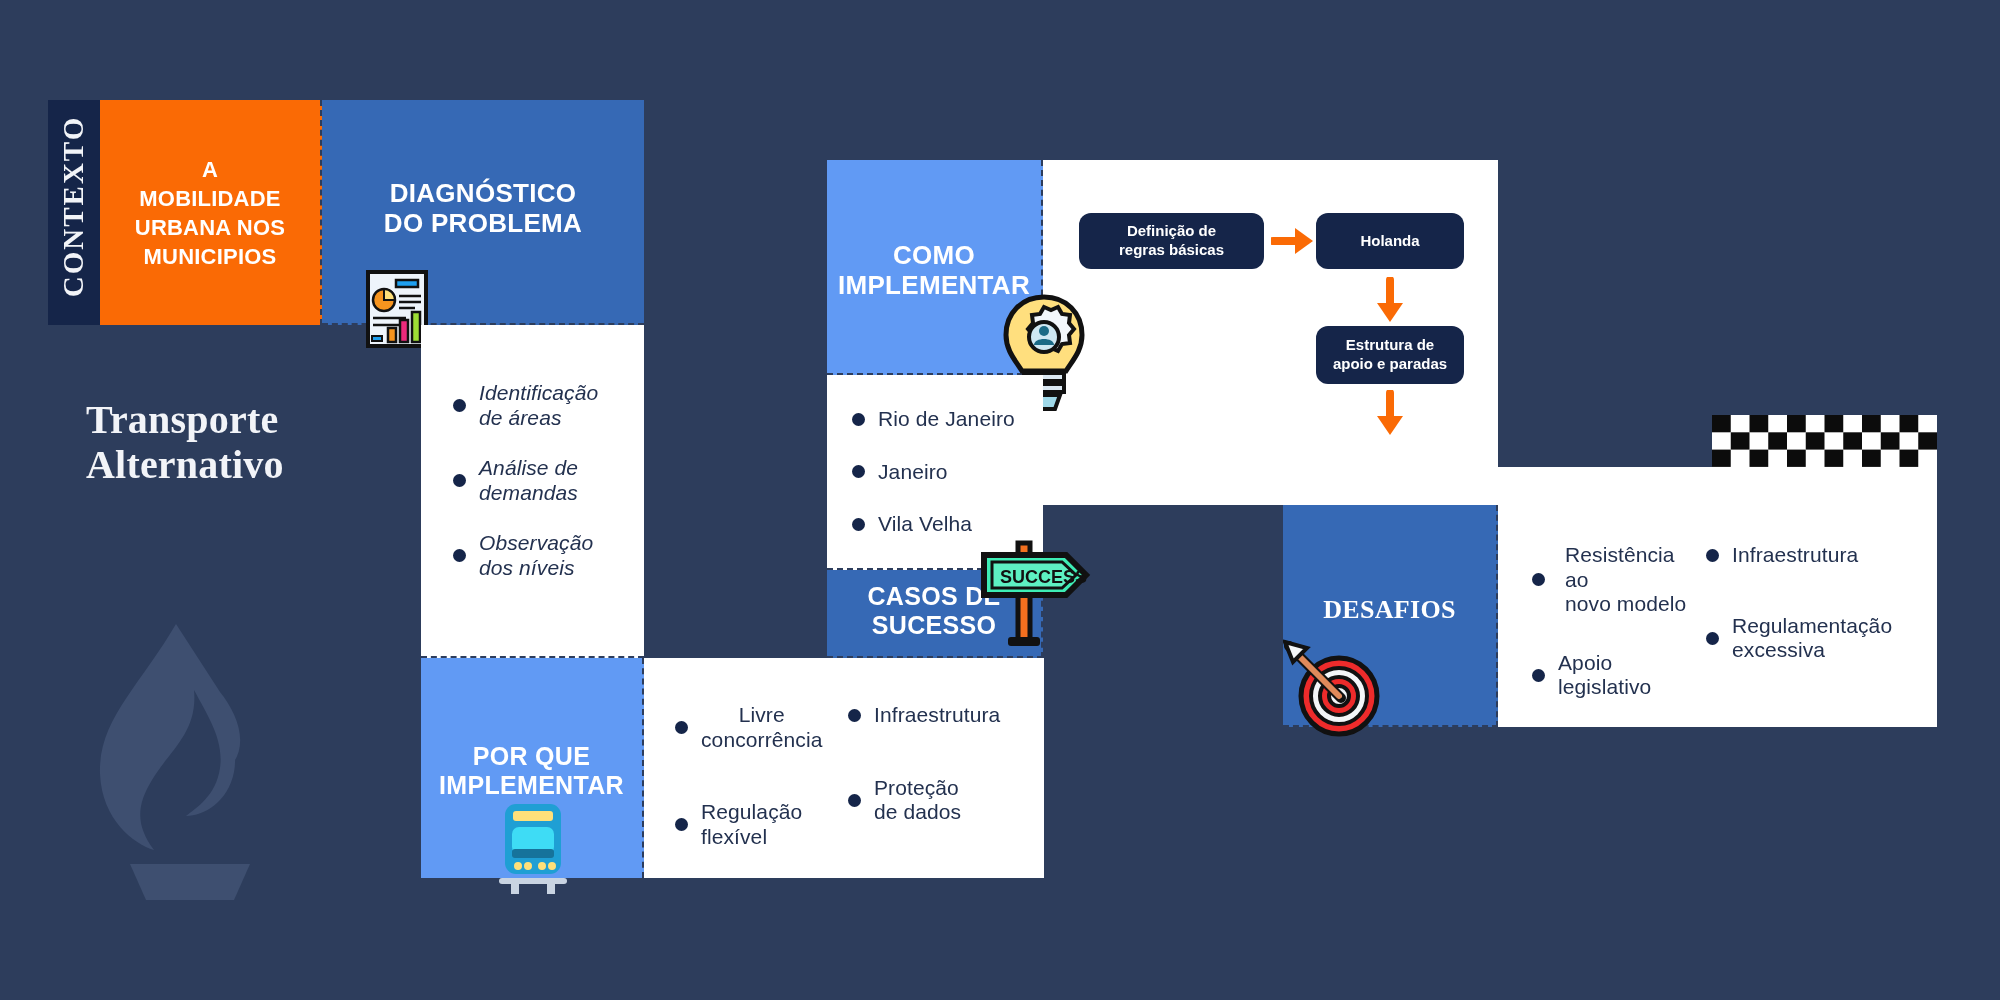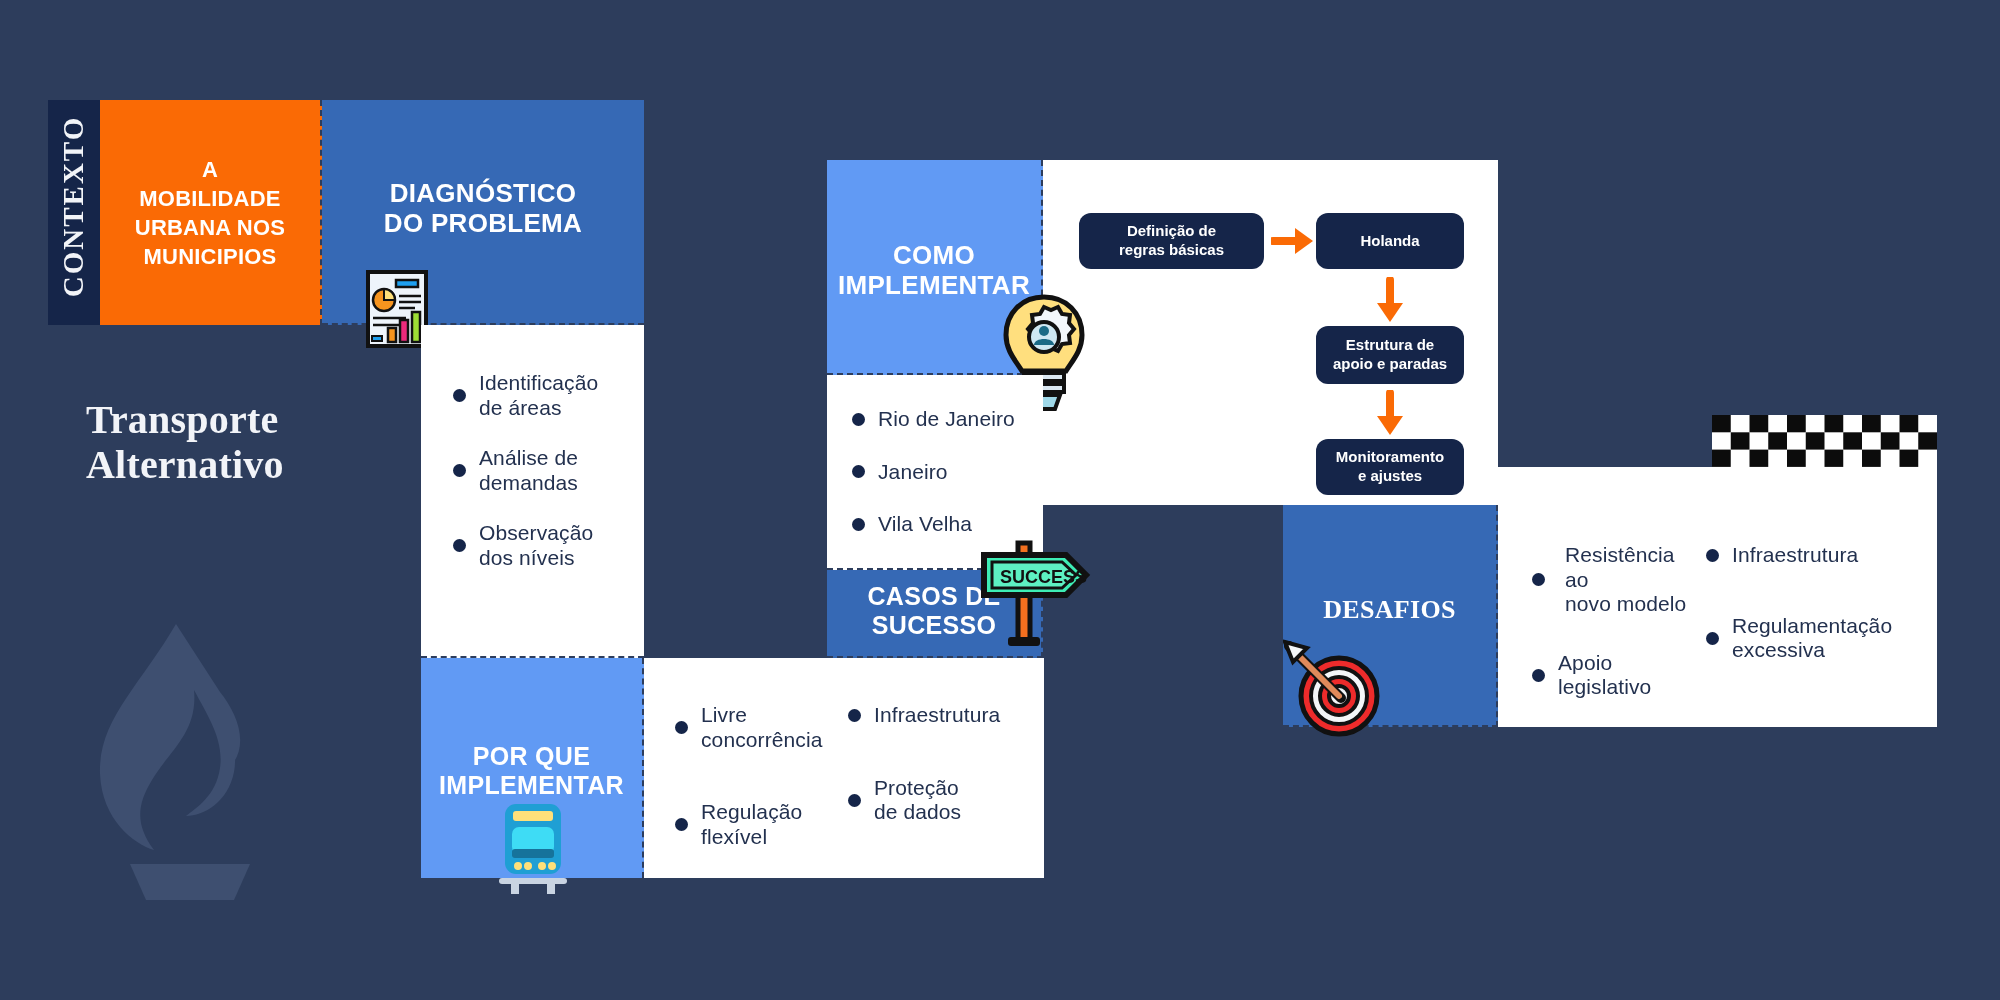--- a/index.html
+++ b/index.html
@@ -133,21 +133,21 @@
           <line x1="7" y1="55" x2="34" y2="55"></line>
       </g>
       <rect x="6" y="66" width="10" height="5" fill="#1ea0f0" stroke="#111" stroke-width="2"></rect>
       <rect x="22" y="58" width="8" height="14" fill="#f7941e" stroke="#111" stroke-width="2.5"></rect>
       <rect x="34" y="50" width="8" height="22" fill="#ec2a7b" stroke="#111" stroke-width="2.5"></rect>
       <rect x="46" y="42" width="8" height="30" fill="#9ede35" stroke="#111" stroke-width="2.5"></rect>
     </svg>
   </div>
 
   <div class="panel white dash-b" style="left:421px; top:325px; width:223px; height:333px;">
-    <div class="blist" style="left:32px; top:46px; width:180px;">
+    <div class="blist" style="left:32px; top:56px; width:180px;font-style:italic;">
       <div class="bitem">
         <span class="dot"></span>
         <span class="btxt" style="white-space:pre-line;">Identificação
 de áreas</span>
       </div>
       <div class="bitem">
         <span class="dot"></span>
         <span class="btxt" style="white-space:pre-line;">Análise de
 demandas</span>
       </div>
@@ -177,21 +177,21 @@
       <rect x="4" y="78" width="68" height="6" rx="3" fill="#c9d4e2"></rect>
       <rect x="16" y="84" width="8" height="10" fill="#c9d4e2"></rect>
       <rect x="52" y="84" width="8" height="10" fill="#c9d4e2"></rect>
     </svg>
   </div>
 
   <div class="panel white" style="left:644px; top:658px; width:400px; height:220px;">
     <div class="blist" style="left:31px; top:45px; width:160px;">
       <div class="bitem" style="margin-bottom:48px;">
         <span class="dot"></span>
-        <span class="btxt" style="white-space:pre-line;">Livre
+        <span class="btxt" style="white-space:pre-line;text-align:center;">Livre
 concorrência</span>
       </div>
       <div class="bitem">
         <span class="dot"></span>
         <span class="btxt" style="white-space:pre-line;">Regulação
 flexível</span>
       </div>
     </div>
     <div class="blist" style="left:204px; top:45px; width:180px;">
       <div class="bitem" style="margin-bottom:48px;">
@@ -228,22 +228,20 @@
       </svg>
     </div>
     <div class="fbox" style="left:273px; top:166px; width:148px; height:58px; white-space:pre-line;">Estrutura de
 apoio e paradas</div>
     <div class="arrow" style="left:325px; top:230px; width:44px; height:48px;">
       <svg viewBox="0 0 44 48" width="44" height="48">
         <path d="M22 3 V30" stroke="#fa6a05" stroke-width="8" stroke-linecap="round"></path>
         <path d="M9 26 L22 45 L35 26 Z" fill="#fa6a05"></path>
       </svg>
     </div>
-    <div class="fbox" style="left:273px; top:279px; width:148px; height:56px; white-space:pre-line;">Monitoramento
-e ajustes</div>
   </div>
 
   <div style="position:absolute; left:1000px; top:293px; width:88px; height:122px;">
     <svg viewBox="0 0 88 122" width="88" height="122">
       <path d="M44 4 C22 4 6 20 6 42 C6 58 16 68 22 78 L66 78 C72 68 82 58 82 42 C82 20 66 4 44 4 Z" fill="#ffdf7e" stroke="#111" stroke-width="5"></path>
       <g fill="#f2f7fc" stroke="#111" stroke-width="4">
         <path d="M44 14 l7 3 7-3 4 7 8 1 -1 8 5 6 -5 6 1 8 -8 1 -4 7 -7-3 -7 3 -4-7 -8-1 1-8 -5-6 5-6 -1-8 8-1 Z"></path>
       </g>
       <circle cx="44" cy="44" r="15" fill="#cfe8f3" stroke="#111" stroke-width="4"></circle>
       <circle cx="44" cy="38" r="5" fill="#1b6a86"></circle>

